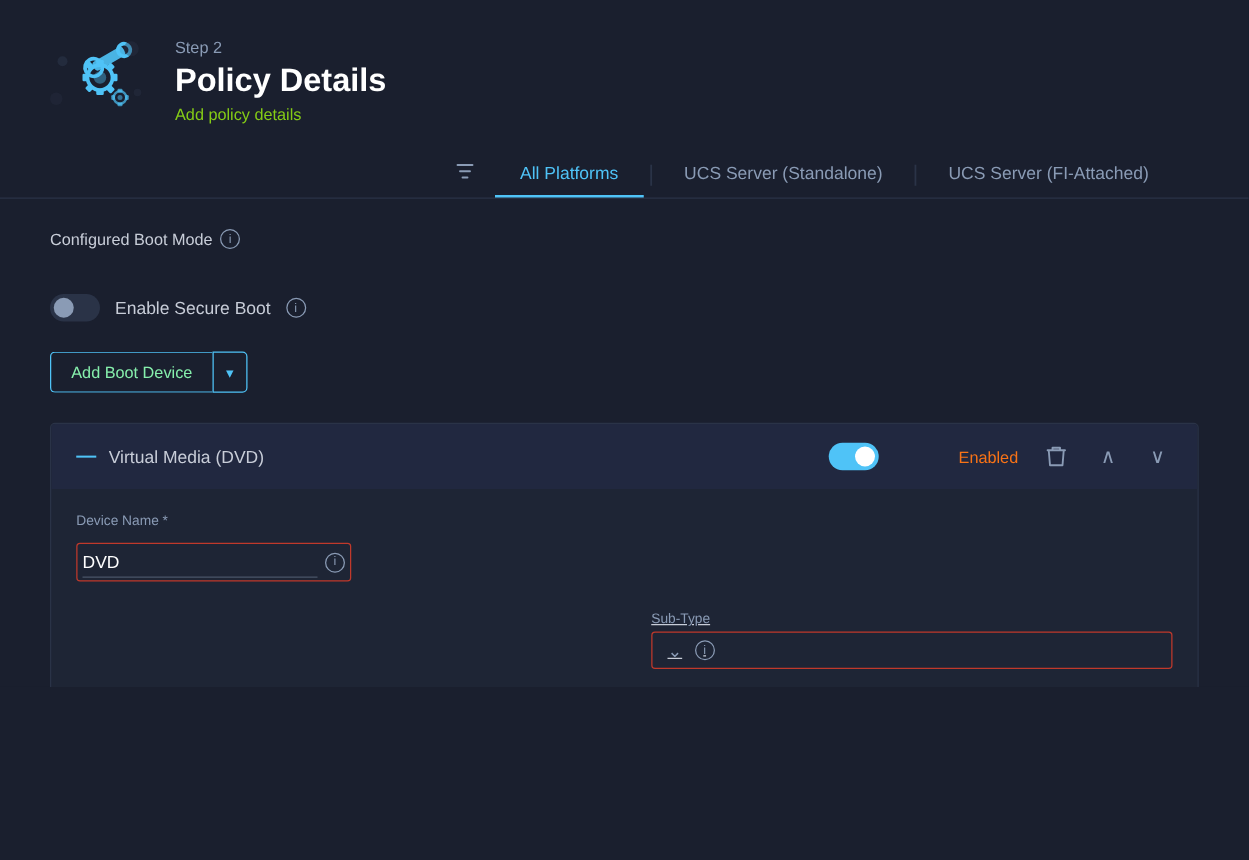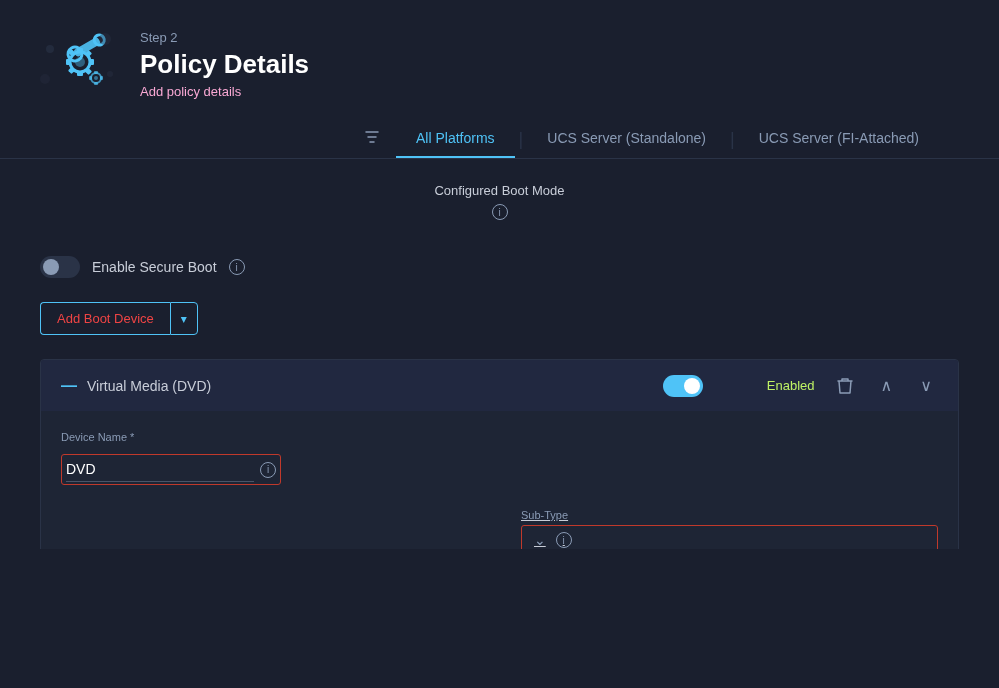--- a/index.html
+++ b/index.html
@@ -41,21 +41,21 @@
     .step-label {
       color: #8a9bb5;
       font-size: 13px;
     }
     .page-title {
       color: #ffffff;
       font-size: 26px;
       font-weight: 600;
     }
     .page-subtitle {
-      color: #f9a8d4;
+      color: #84cc16;
       font-size: 13px;
     }
     
     .tab-bar {
       display: flex;
       align-items: center;
       padding: 0 40px;
       border-bottom: 1px solid #2a3347;
       gap: 0;
       justify-content: flex-end;
@@ -88,23 +88,22 @@
       flex: 1;
       padding: 24px 40px;
       overflow-y: auto;
     }
     .section-label {
       color: #c8cdd8;
       font-size: 13px;
       font-weight: 500;
       margin-bottom: 14px;
       display: flex;
-      align-items: center;
+      align-items: flex-end;
       gap: 6px;
-      flex-direction: column;
     }
     .info-icon {
       display: inline-flex;
       align-items: center;
       justify-content: center;
       width: 16px;
       height: 16px;
       border-radius: 50%;
       border: 1px solid #8a9bb5;
       color: #8a9bb5;
@@ -182,21 +181,21 @@
     
     .add-boot-btn-group {
       display: flex;
       align-items: stretch;
       margin-bottom: 24px;
       width: fit-content;
     }
     .add-boot-btn {
       background: transparent;
       border: 1px solid #4fc3f7;
-      color: #ef4444;
+      color: #86efac;
       padding: 8px 16px;
       font-size: 13px;
       cursor: pointer;
       border-right: none;
       border-radius: 4px 0 0 4px;
     }
     .add-boot-dropdown {
       background: transparent;
       border: 1px solid #4fc3f7;
       color: #4fc3f7;
@@ -250,21 +249,21 @@
       position: absolute;
       width: 16px;
       height: 16px;
       border-radius: 50%;
       background: #ffffff;
       top: 3px;
       right: 3px;
       transition: 0.2s;
     }
     .enabled-label {
-      color: #bef264;
+      color: #f97316;
       font-size: 13px;
       margin-left: 48px;
     }
     .action-btn {
       background: transparent;
       border: none;
       color: #8a9bb5;
       cursor: pointer;
       font-size: 16px;
       padding: 4px 6px;

